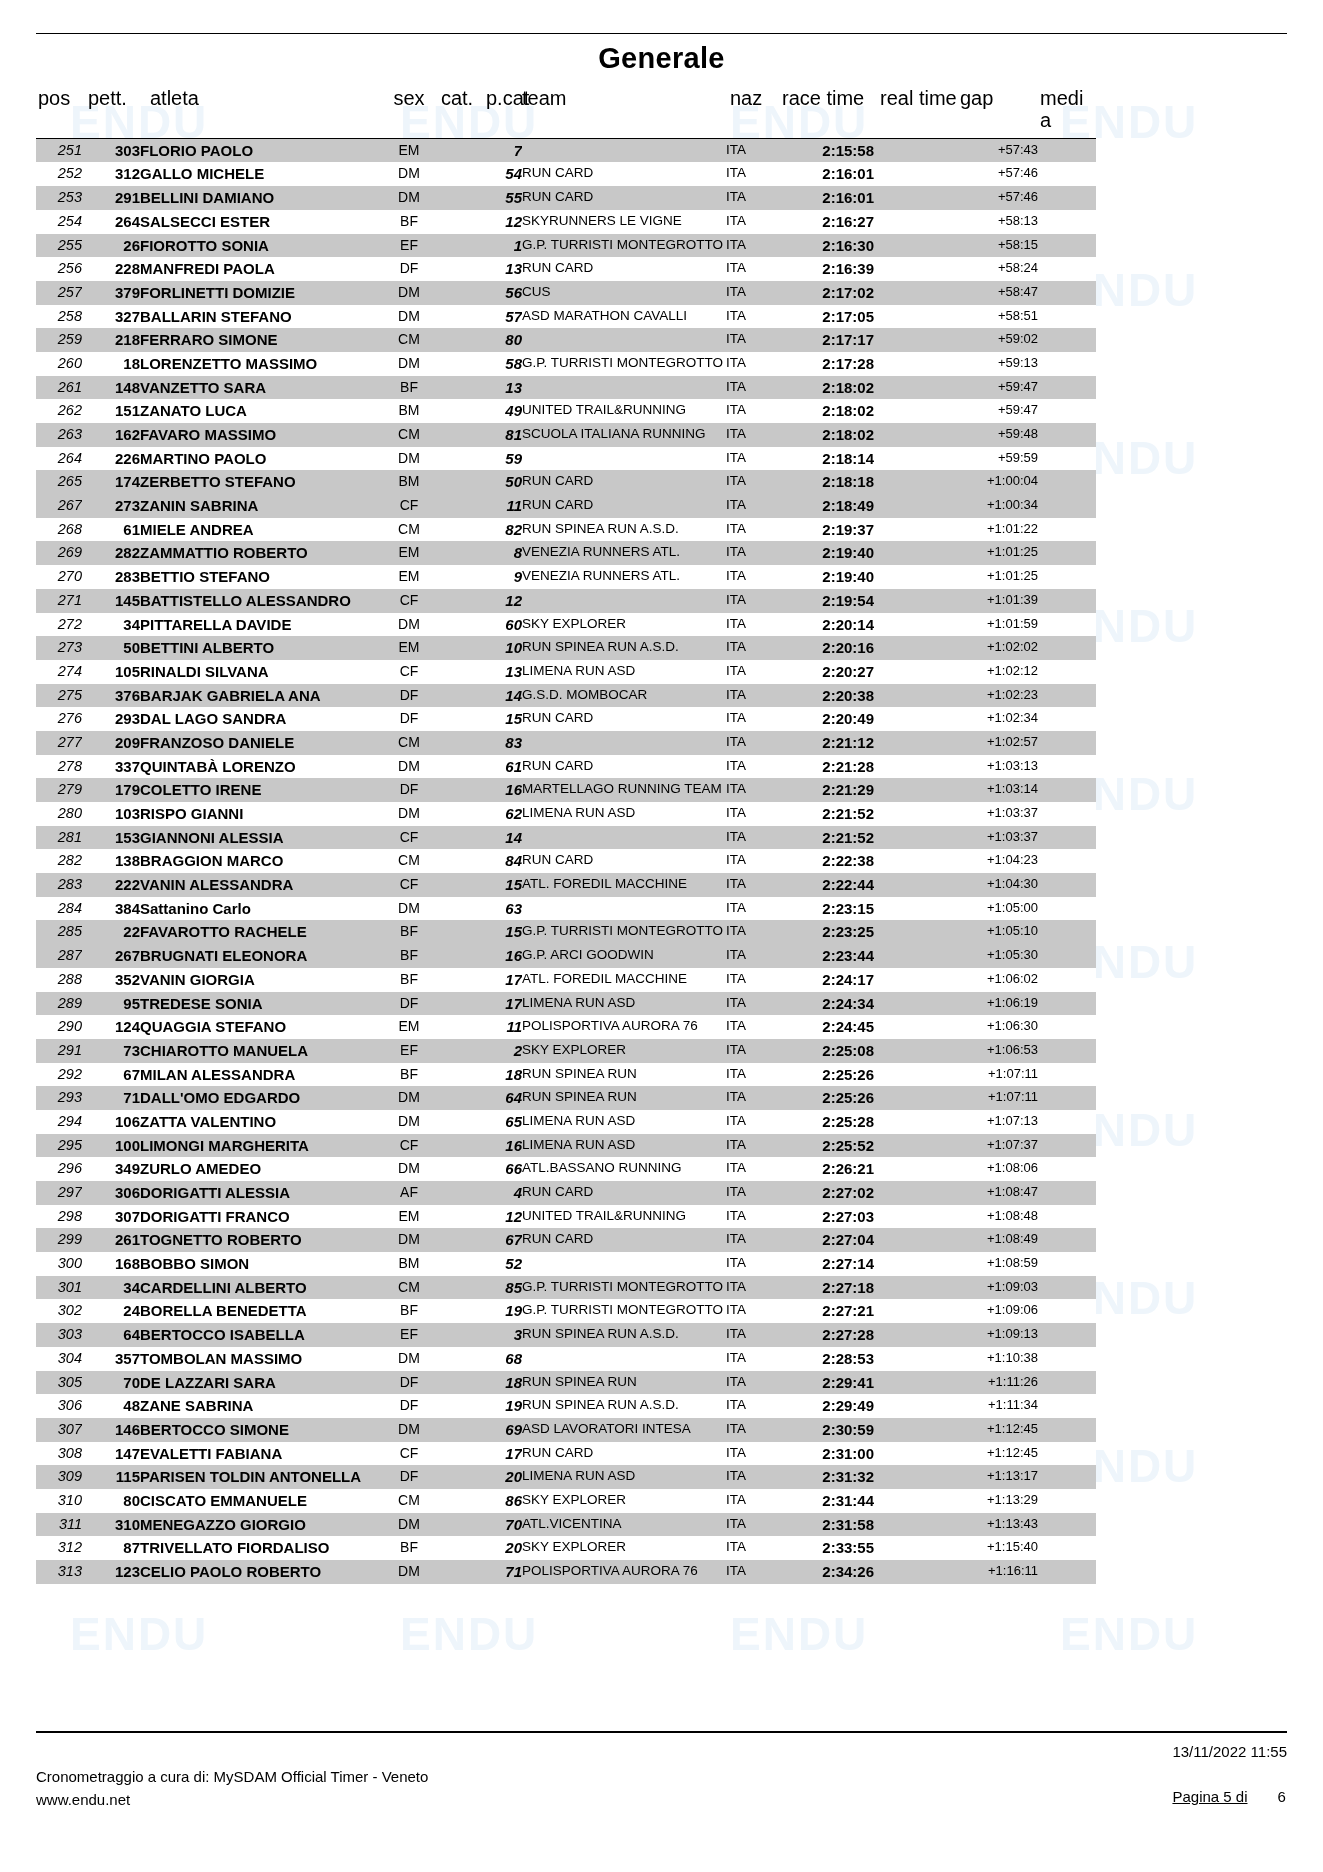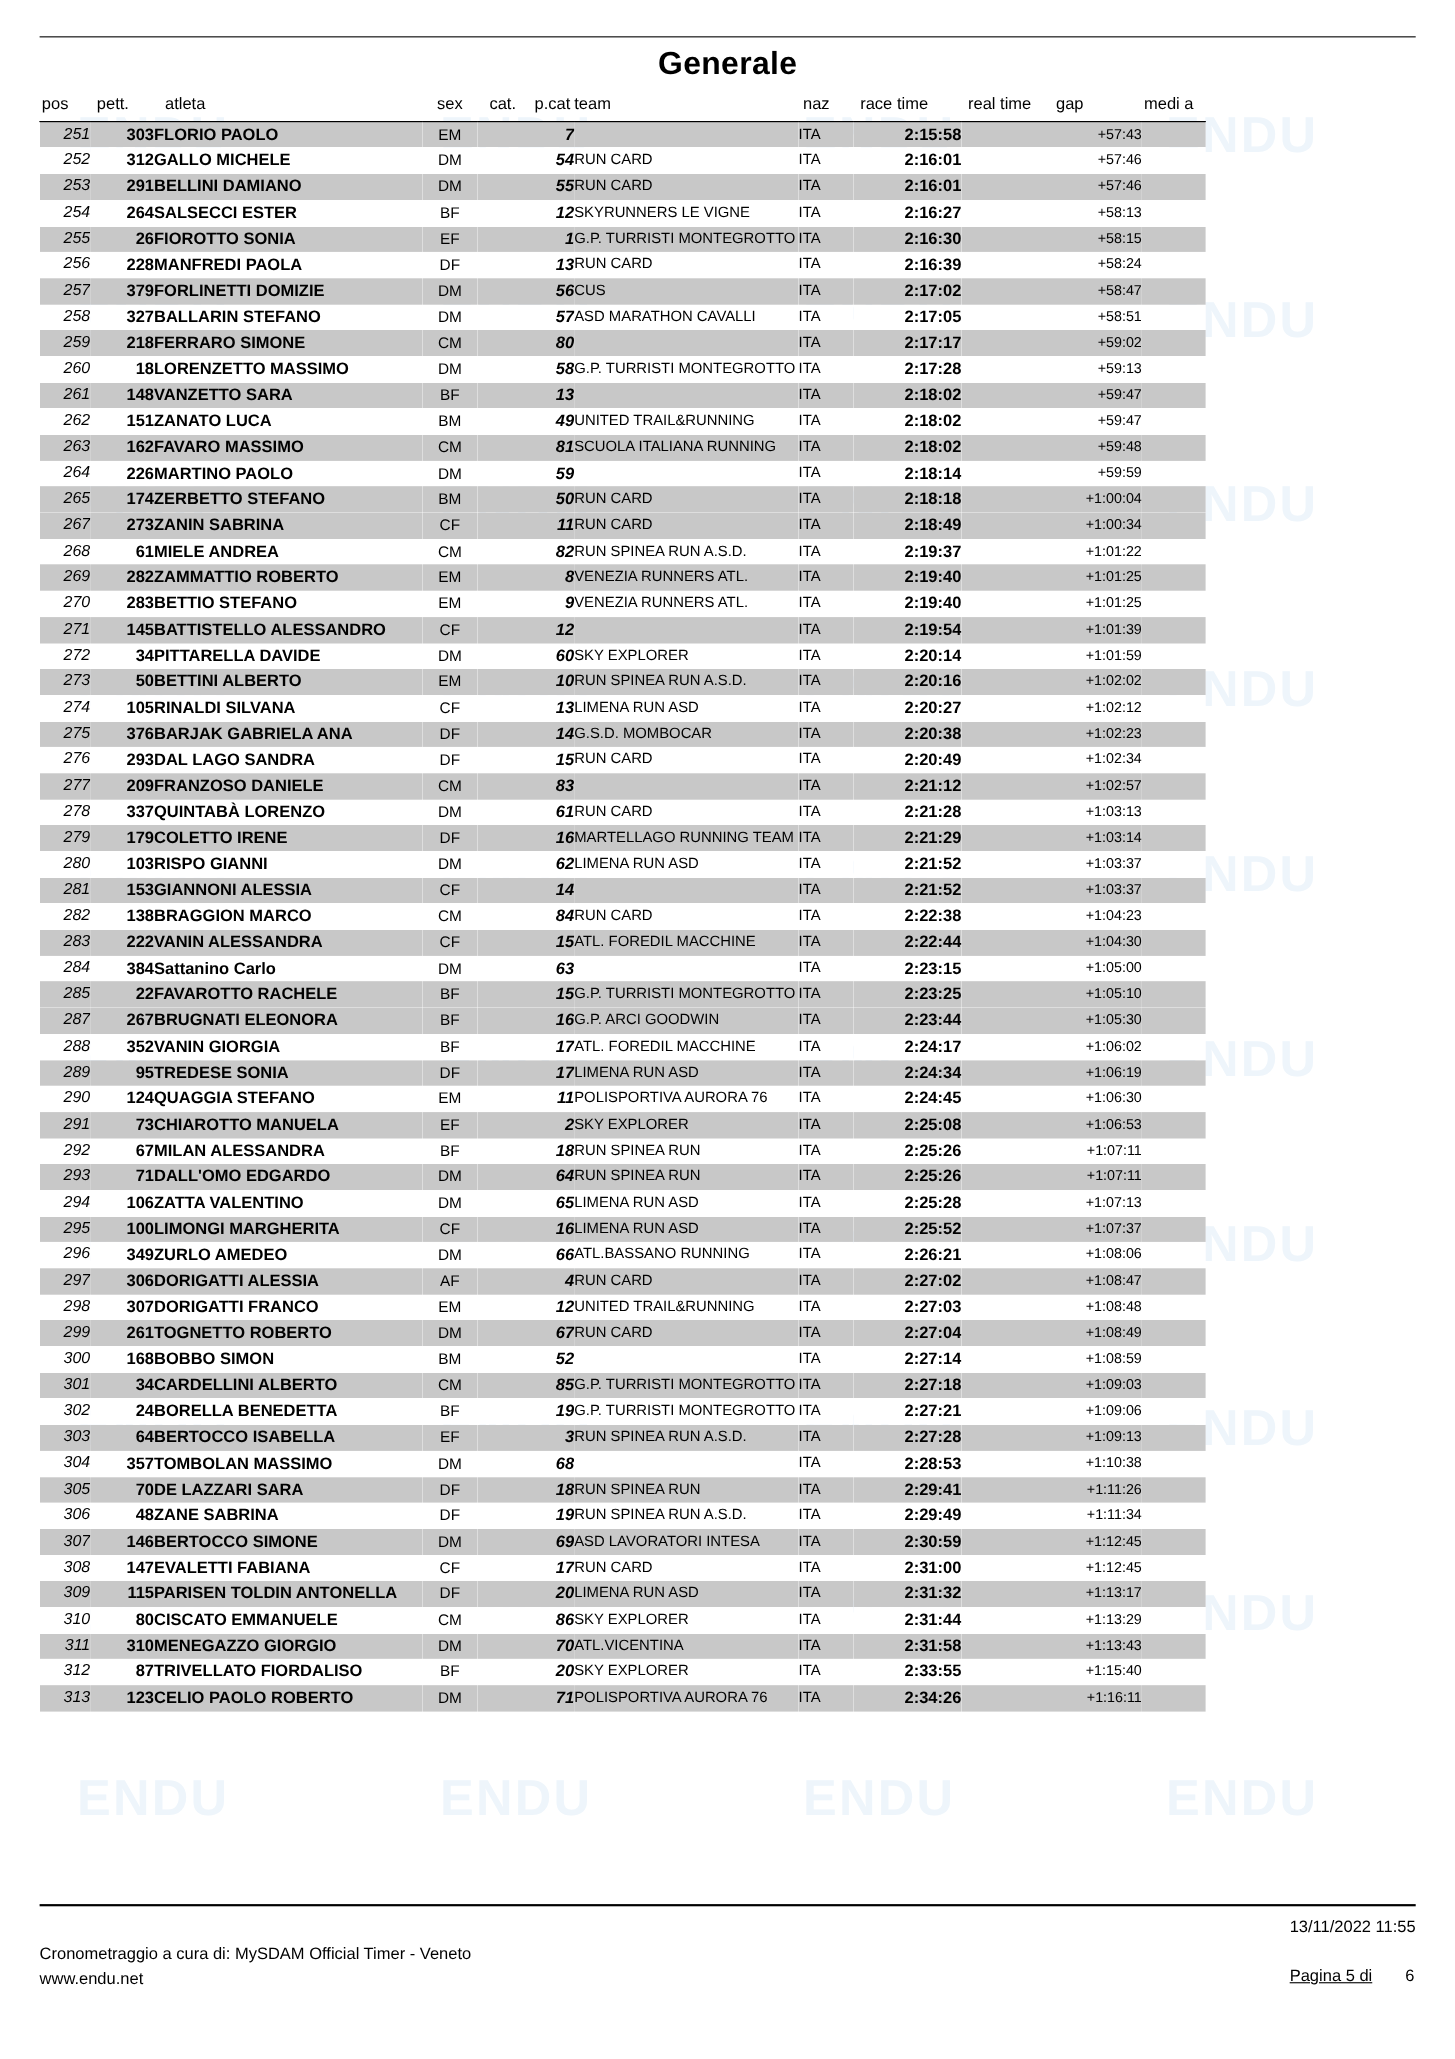--- a/index.html
+++ b/index.html
@@ -66,21 +66,21 @@
     z-index: 2;
   }
   table.results {
     border-collapse: collapse;
     width: 1060px;
     table-layout: fixed;
     font-size: 14.5px;
   }
   table.results thead th {
     font-weight: normal;
-    font-size: 15px;
+    font-size: 20px;
     text-align: left;
     padding: 1px 0 6px 0;
     vertical-align: top;
     border-bottom: 1px solid #000;
     line-height: 1.12;
     white-space: normal;
   }
   table.results tbody td {
     padding: 3px 0 3px 0;
     vertical-align: top;

